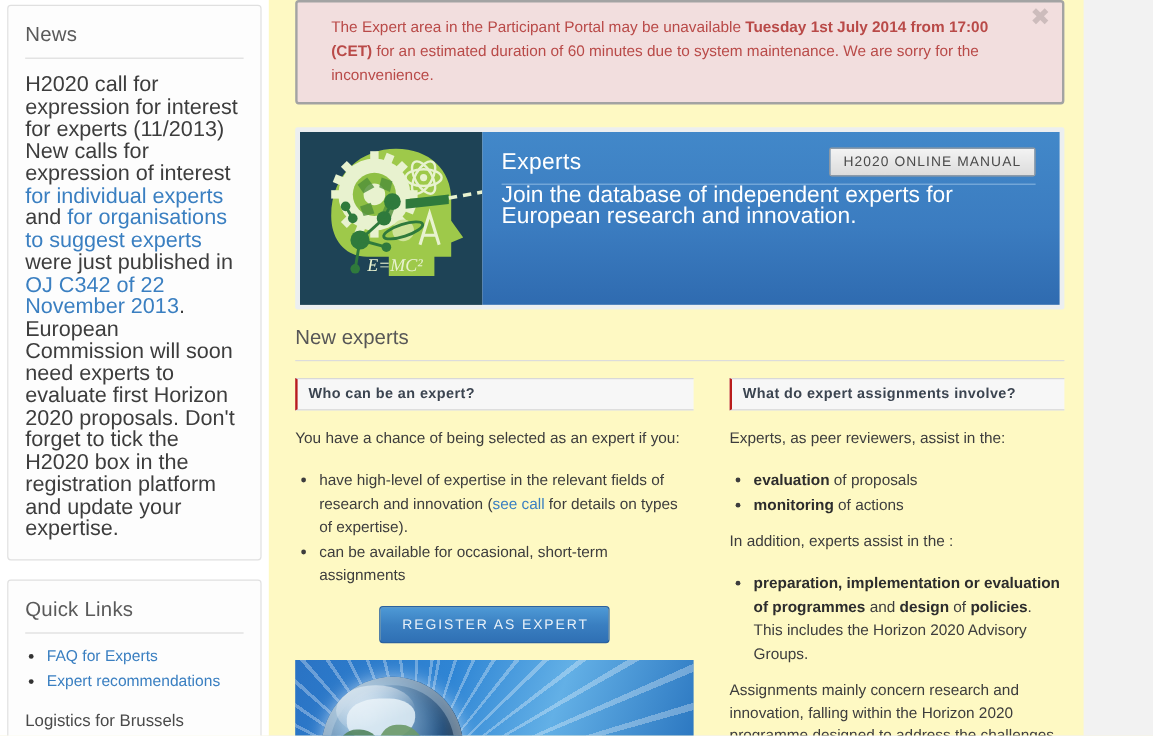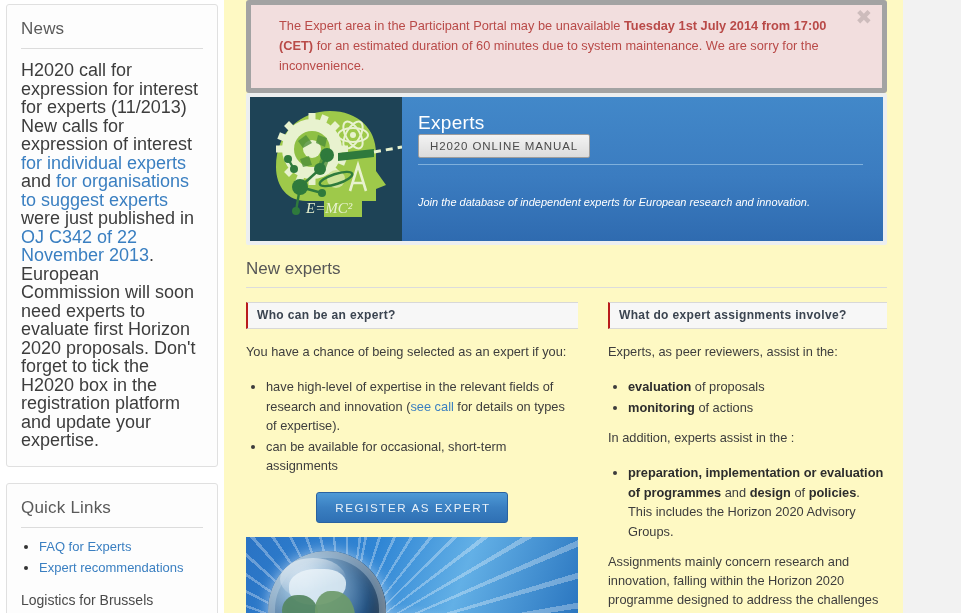--- a/index.html
+++ b/index.html
@@ -73,24 +73,24 @@
   #main {
     flex: 1 1 auto;
     padding: 0 16px 0 22px;
     min-width: 0;
   }
 
   
   #alert {
     position: relative;
     background: #f2dede;
-    border: 5px solid #a3a3a3;
+    border: 2px solid #a3a3a3;
     border-radius: 3px;
     padding: 11px 40px 12px 28px;
-    margin: 0 0 0 0;
+    margin: 0 0 19px 0;
     color: #b94a48;
     font-size: 12.8px;
     line-height: 20px;
   }
   #alert b { font-weight: bold; }
   #alert-close {
     position: absolute;
     top: 3px; right: 8px;
     width: 20px; height: 20px;
     color: #cdbcbc;
@@ -127,21 +127,20 @@
     color: #ffffff;
     position: relative;
     min-width: 0;
   }
   #hero-head {
     display: flex;
     align-items: flex-start;
     justify-content: space-between;
     border-bottom: 1px solid #7fb0dc;
     padding-bottom: 6px;
-    flex-direction: column;
   }
   #hero-title {
     font-size: 19px;
     font-weight: normal;
     letter-spacing: .3px;
     margin: 0;
     padding-top: 2px;
   }
   #manual-btn {
     background: linear-gradient(to bottom,#f3f3f3,#dcdcdc);
@@ -149,25 +148,24 @@
     border-radius: 2px;
     color: #4b4b4b;
     font-size: 11.5px;
     letter-spacing: .9px;
     padding: 5px 11px 5px 11px;
     cursor: pointer;
     white-space: nowrap;
     font-family: "Liberation Sans", sans-serif;
   }
   .hero-p {
-    font-size: 11px;
+    font-size: 19px;
     line-height: 18px;
-    margin: 28px 0 0 0;
+    margin: 0 0 0 0;
     color: #ffffff;
-    font-style: italic;
   }
   .hero-p.second { margin-top: 15px; }
 
   
   #page-heading {
     font-size: 17px;
     font-weight: normal;
     color: #575757;
     margin: 8px 0 0 0;
     padding: 0 0 8px 0;

